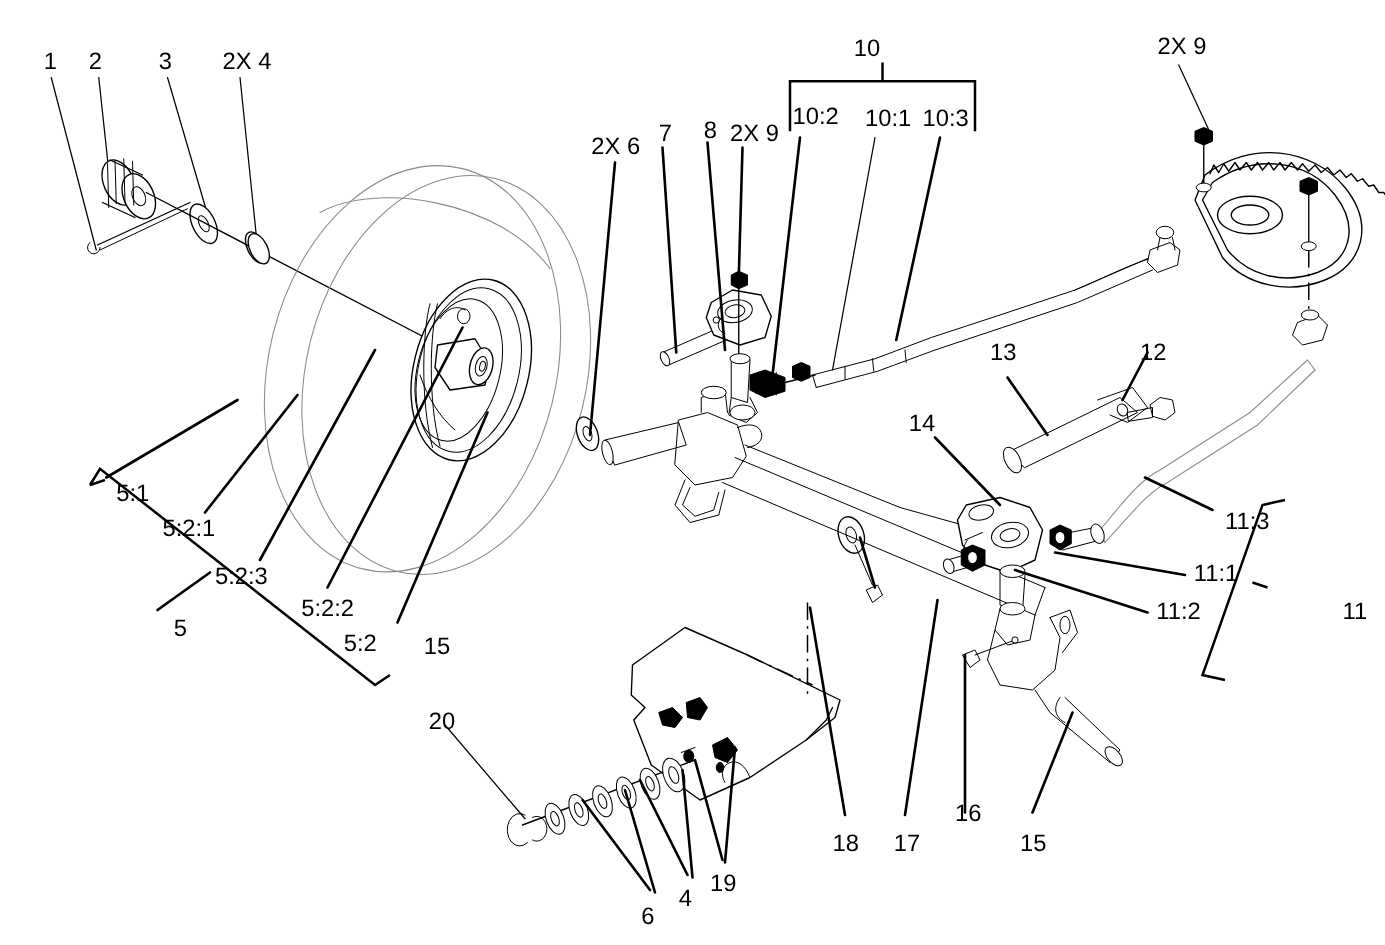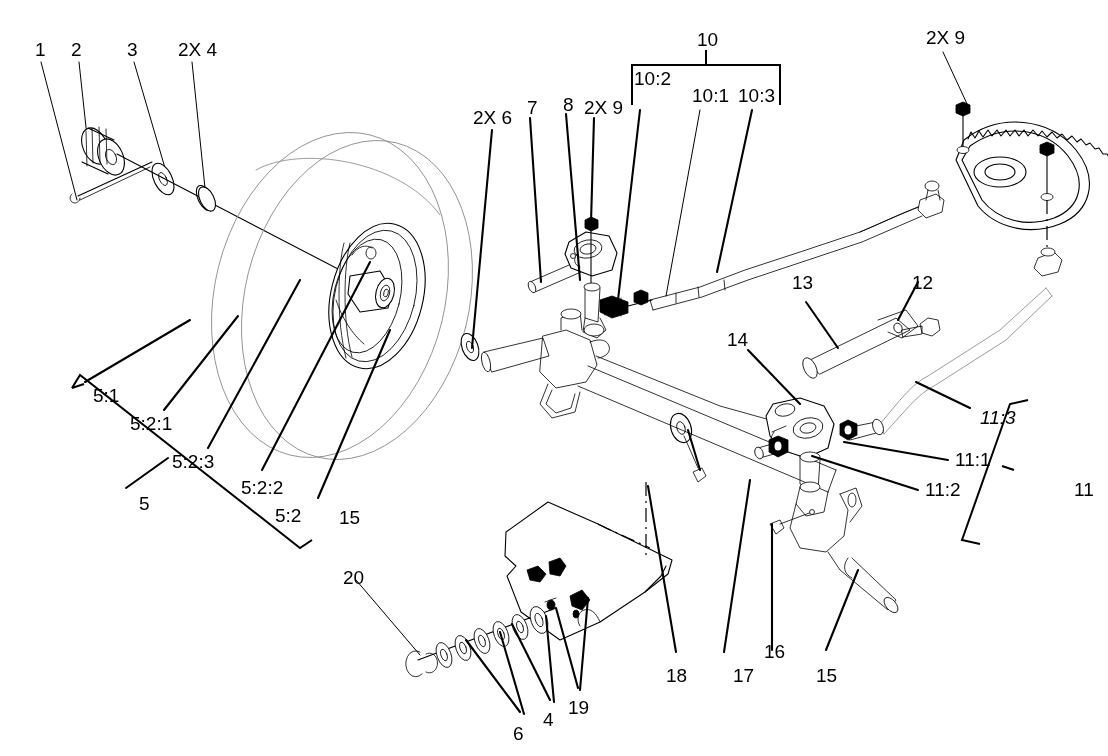--- a/index.html
+++ b/index.html
@@ -358,41 +358,41 @@
 </svg>
 
 <span class="lbl" style="left:35px;top:40px;">1</span>
 <span class="lbl" style="left:71px;top:40px;">2</span>
 <span class="lbl" style="left:127px;top:40px;">3</span>
 <span class="lbl" style="left:178px;top:40px;">2X 4</span>
 <span class="lbl" style="left:473px;top:108px;">2X 6</span>
 <span class="lbl" style="left:527px;top:98px;">7</span>
 <span class="lbl" style="left:563px;top:95px;">8</span>
 <span class="lbl" style="left:584px;top:98px;">2X 9</span>
-<span class="lbl" style="left:697px;top:30px;">10</span>
-<span class="lbl" style="left:634px;top:69px;">10:2</span>
+<span class="lbl" style="left:683px;top:30px;">10</span>
+<span class="lbl" style="left:634px;top:84px;">10:2</span>
 <span class="lbl" style="left:692px;top:86px;">10:1</span>
 <span class="lbl" style="left:738px;top:86px;">10:3</span>
 <span class="lbl" style="left:926px;top:28px;">2X 9</span>
 <span class="lbl" style="left:912px;top:273px;text-align:center;">12</span>
 <span class="lbl" style="left:792px;top:273px;">13</span>
 <span class="lbl" style="left:727px;top:330px;">14</span>
-<span class="lbl" style="left:980px;top:408px;font-style:italic;">11:3</span>
+<span class="lbl" style="left:980px;top:408px;">11:3</span>
 <span class="lbl" style="left:955px;top:450px;">11:1</span>
 <span class="lbl" style="left:925px;top:480px;">11:2</span>
 <span class="lbl" style="left:1026px;top:480px;margin-left:48px;">11</span>
 <span class="lbl" style="left:93px;top:386px;">5:1</span>
 <span class="lbl" style="left:130px;top:414px;">5:2:1</span>
 <span class="lbl" style="left:172px;top:452px;">5:2:3</span>
 <span class="lbl" style="left:241px;top:478px;">5:2:2</span>
 <span class="lbl" style="left:139px;top:494px;">5</span>
 <span class="lbl" style="left:275px;top:506px;">5:2</span>
 <span class="lbl" style="left:339px;top:508px;">15</span>
 <span class="lbl" style="left:331px;top:568px;margin-left:12px;">20</span>
 <span class="lbl" style="left:513px;top:724px;">6</span>
 <span class="lbl" style="left:543px;top:710px;">4</span>
 <span class="lbl" style="left:568px;top:698px;">19</span>
 <span class="lbl" style="left:666px;top:666px;">18</span>
-<span class="lbl" style="left:733px;top:666px;">17</span>
+<span class="lbl" style="left:715px;top:666px;">17</span>
 <span class="lbl" style="left:764px;top:642px;">16</span>
 <span class="lbl" style="left:816px;top:666px;">15</span>
 
 </div>
 
 </body></html>

